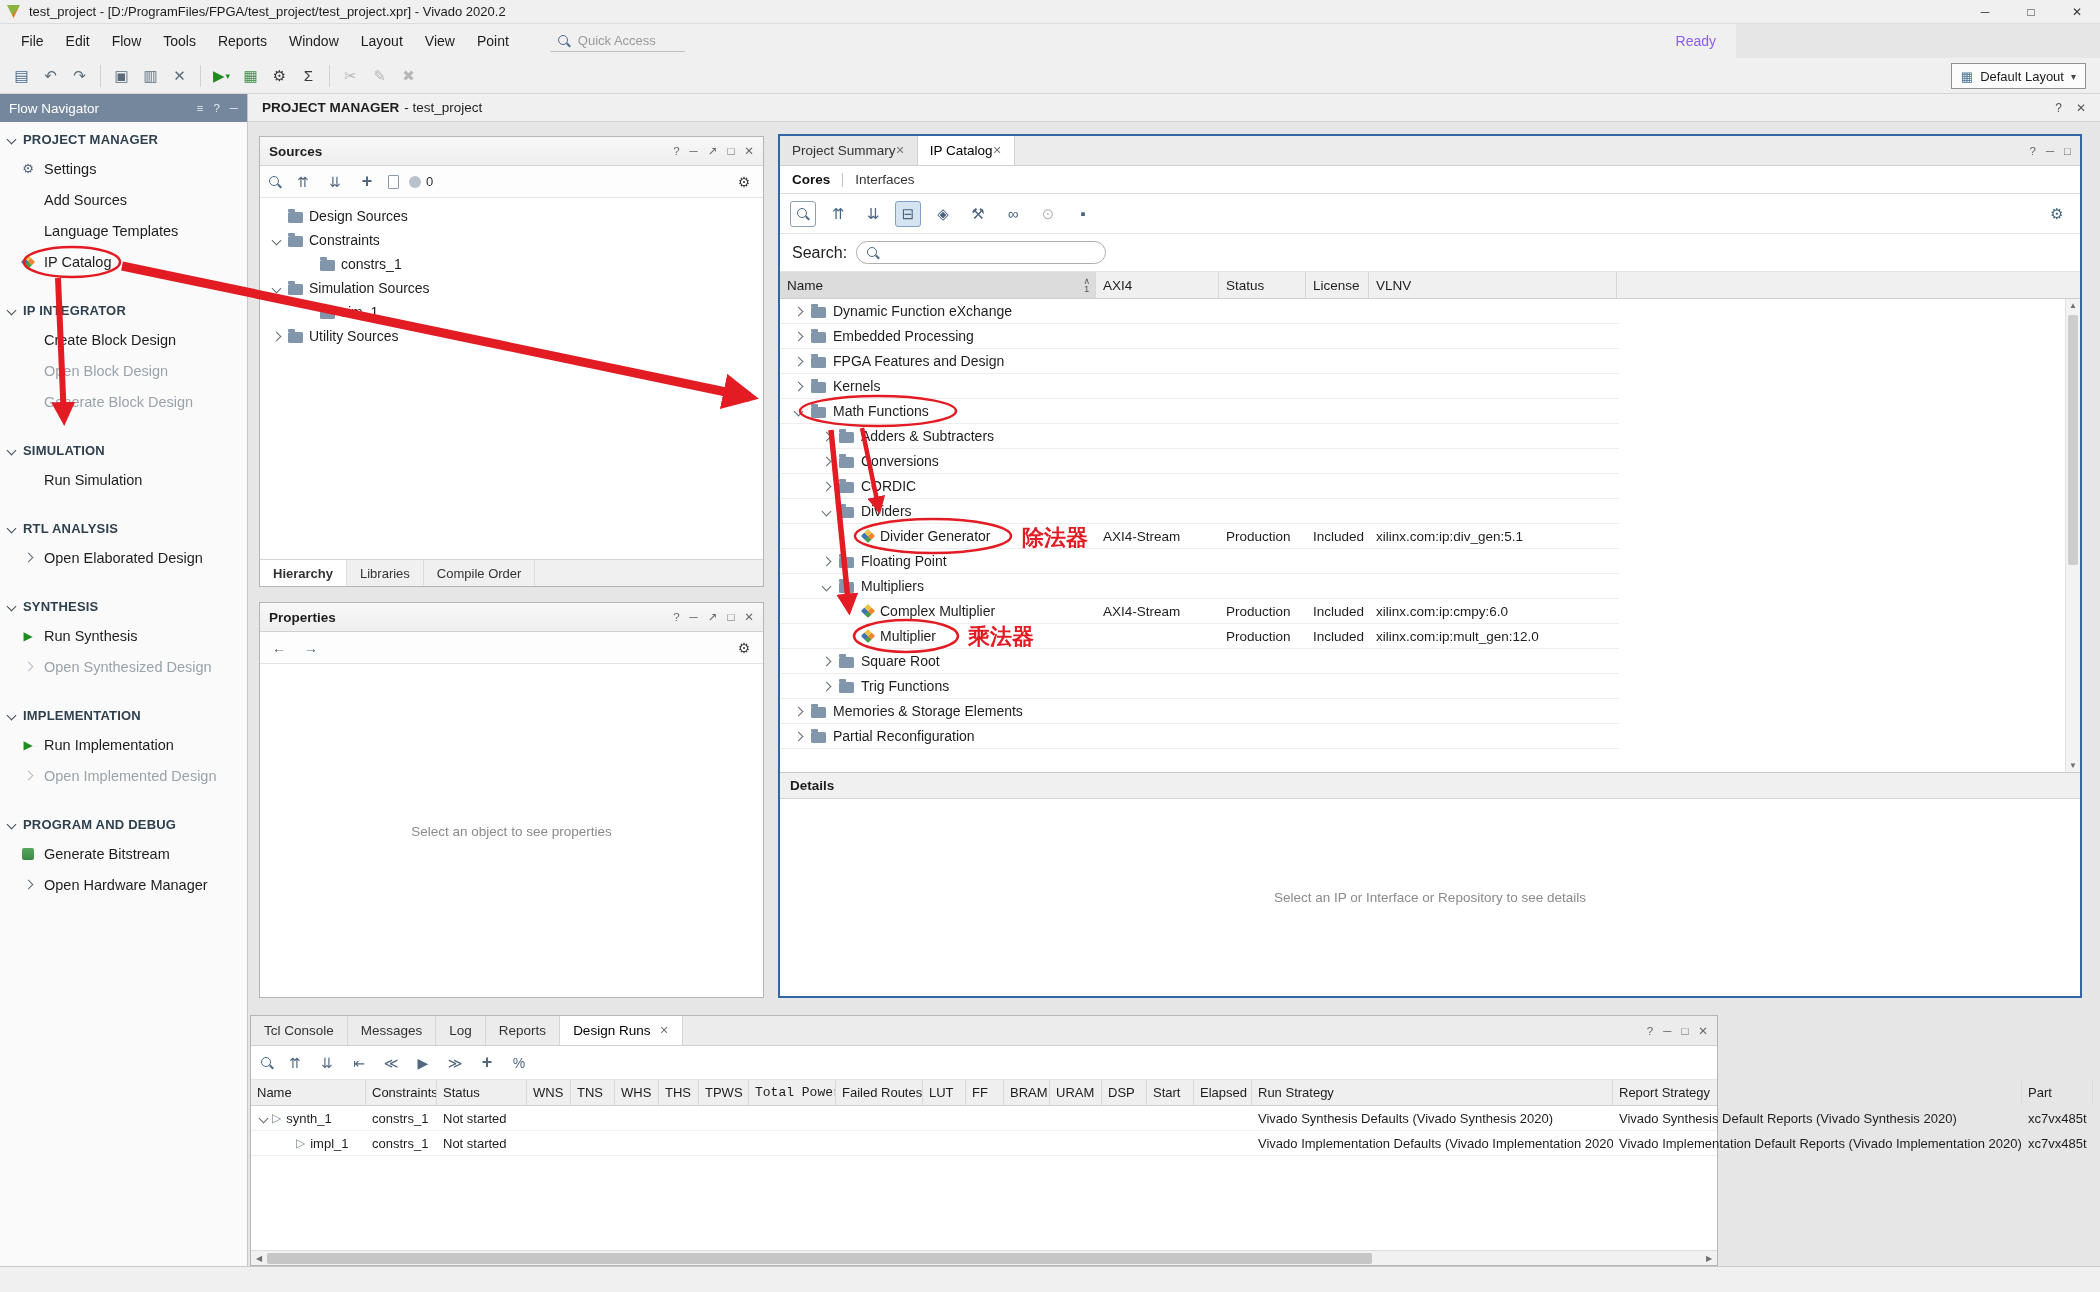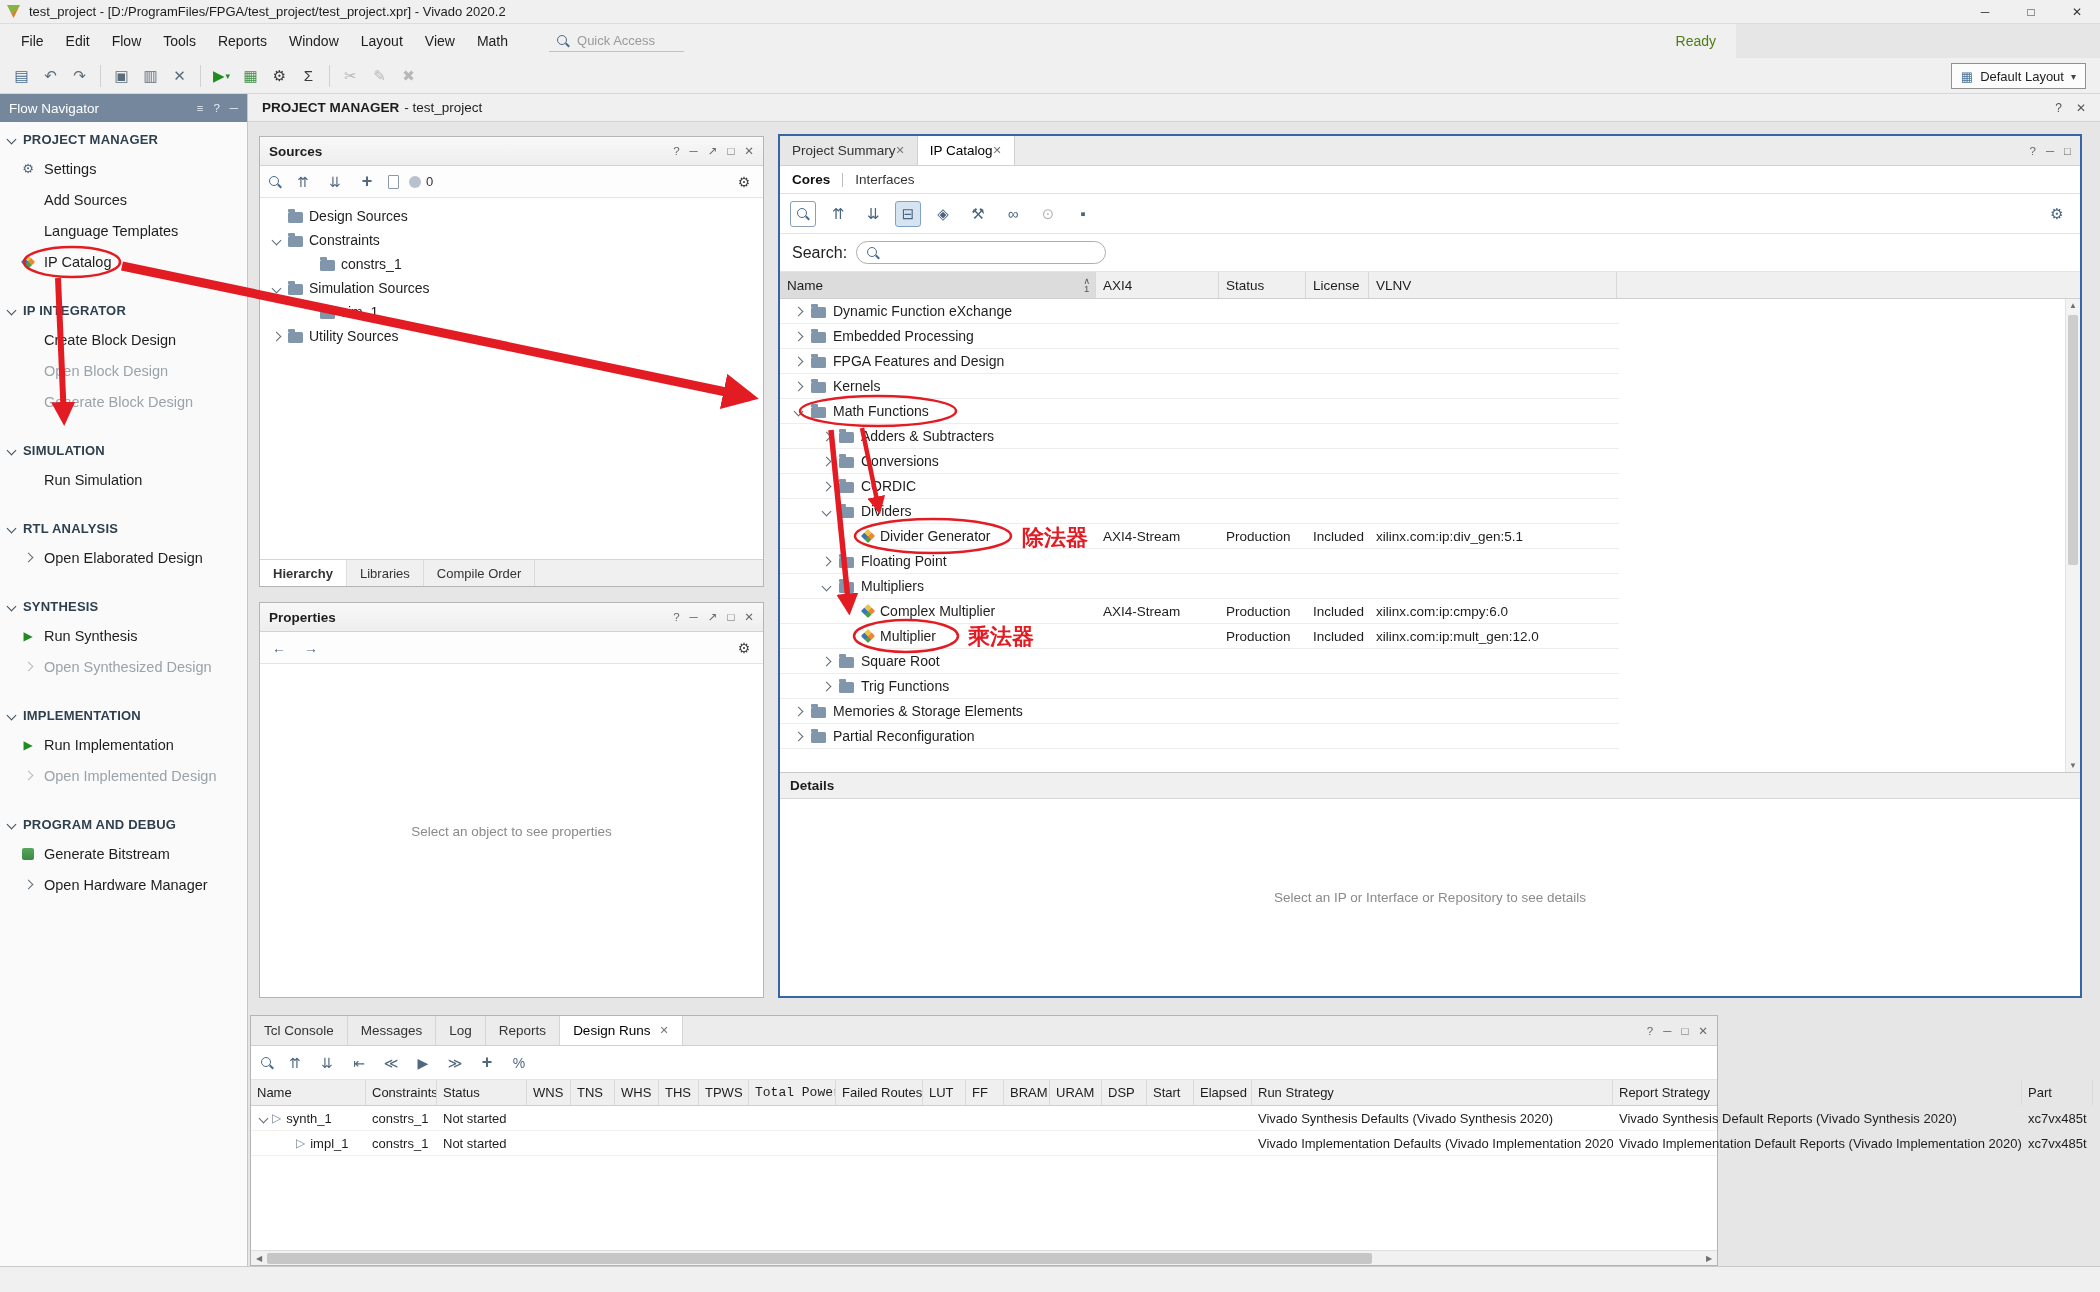--- a/index.html
+++ b/index.html
@@ -11,21 +11,21 @@
   .vivado-logo{width:13px;height:13px;margin-right:9px;background:linear-gradient(135deg,#8ab43f 0 55%,#e07b27 55%);clip-path:polygon(0 0,100% 0,50% 100%)}
   .title-text{font-size:13px;color:#1d1d1d}
   .winbtns{margin-left:auto;display:flex;height:100%}
   .winbtn{width:46px;height:100%;display:flex;align-items:center;justify-content:center;font-size:12px;color:#333}
 
   
   .menubar{position:absolute;left:0;top:24px;width:1736px;height:34px;background:#f0f0f0;display:flex;align-items:center;padding-left:10px}
   .menu-item{padding:6px 11px;font-size:14px;color:#1d1d1d;cursor:pointer}
   .quick-access{margin-left:30px;display:flex;align-items:center;gap:7px;border-bottom:1px solid #c2c2c2;padding:3px 7px;width:135px}
   .qa-text{color:#9a9a9a;font-size:13px}
-  .ready{margin-left:auto;margin-right:20px;font-size:14px;color:#4d7c0f}
+  .ready{margin-left:auto;margin-right:20px;font-size:14px;color:#8b5cf6}
 
   
   .toolbar{position:absolute;left:0;top:58px;width:2100px;height:36px;background:#f0f0f0;border-bottom:1px solid #d6d6d6;display:flex;align-items:center;padding-left:8px;gap:2px}
   .tbtn{width:27px;height:27px;display:flex;align-items:center;justify-content:center;font-size:15px;border-radius:3px;cursor:pointer}
   .tsep{width:1px;height:22px;background:#d1d1d1;margin:0 5px}
   .c-blue{color:#46688c}.c-gray{color:#5a6b7a}.c-green{color:#1f8c1f}.c-dark{color:#3a3a3a}.c-dis{color:#b8b8b8}
   .run-caret{font-size:9px;margin-left:1px;color:#1f8c1f}
   .layout-select{position:absolute;right:14px;top:5px;height:26px;border:1px solid #919191;background:#fcfcfc;display:flex;align-items:center;gap:7px;padding:0 9px;font-size:13px;color:#1d1d1d;cursor:pointer}
   .grid-ico{color:#4a7296;font-size:13px}
   .dd-caret{font-size:10px;color:#444}
@@ -162,21 +162,21 @@
 
   <div class="menubar">
     <span class="menu-item">File</span>
     <span class="menu-item">Edit</span>
     <span class="menu-item">Flow</span>
     <span class="menu-item">Tools</span>
     <span class="menu-item">Reports</span>
     <span class="menu-item">Window</span>
     <span class="menu-item">Layout</span>
     <span class="menu-item">View</span>
-    <span class="menu-item">Math</span>
+    <span class="menu-item">Point</span>
     <div class="quick-access">
       <span class="mag"></span>
       <span class="qa-text">Quick Access</span>
     </div>
     <span class="ready">Ready</span>
   </div>
 
   <div class="toolbar">
     <span class="tbtn c-blue">▤</span>
     <span class="tbtn c-gray">↶</span>

